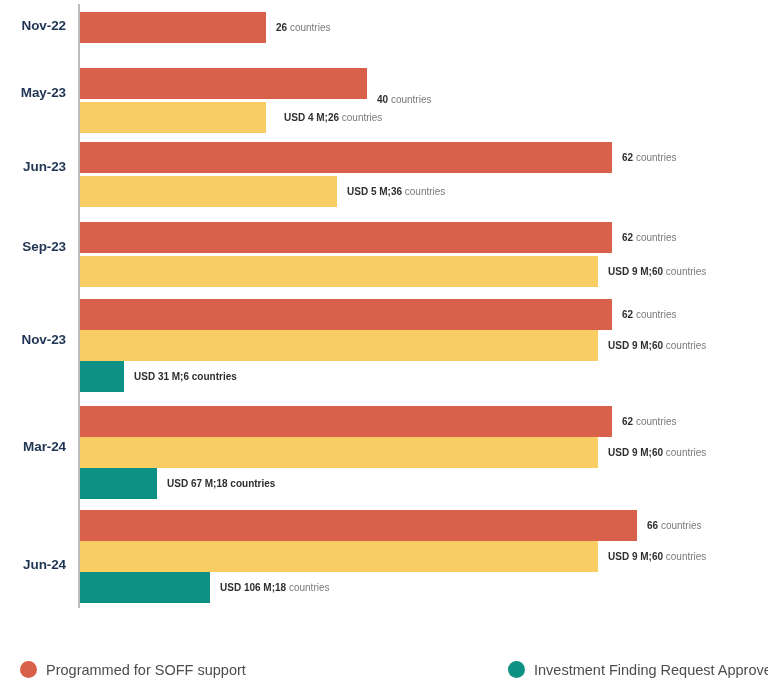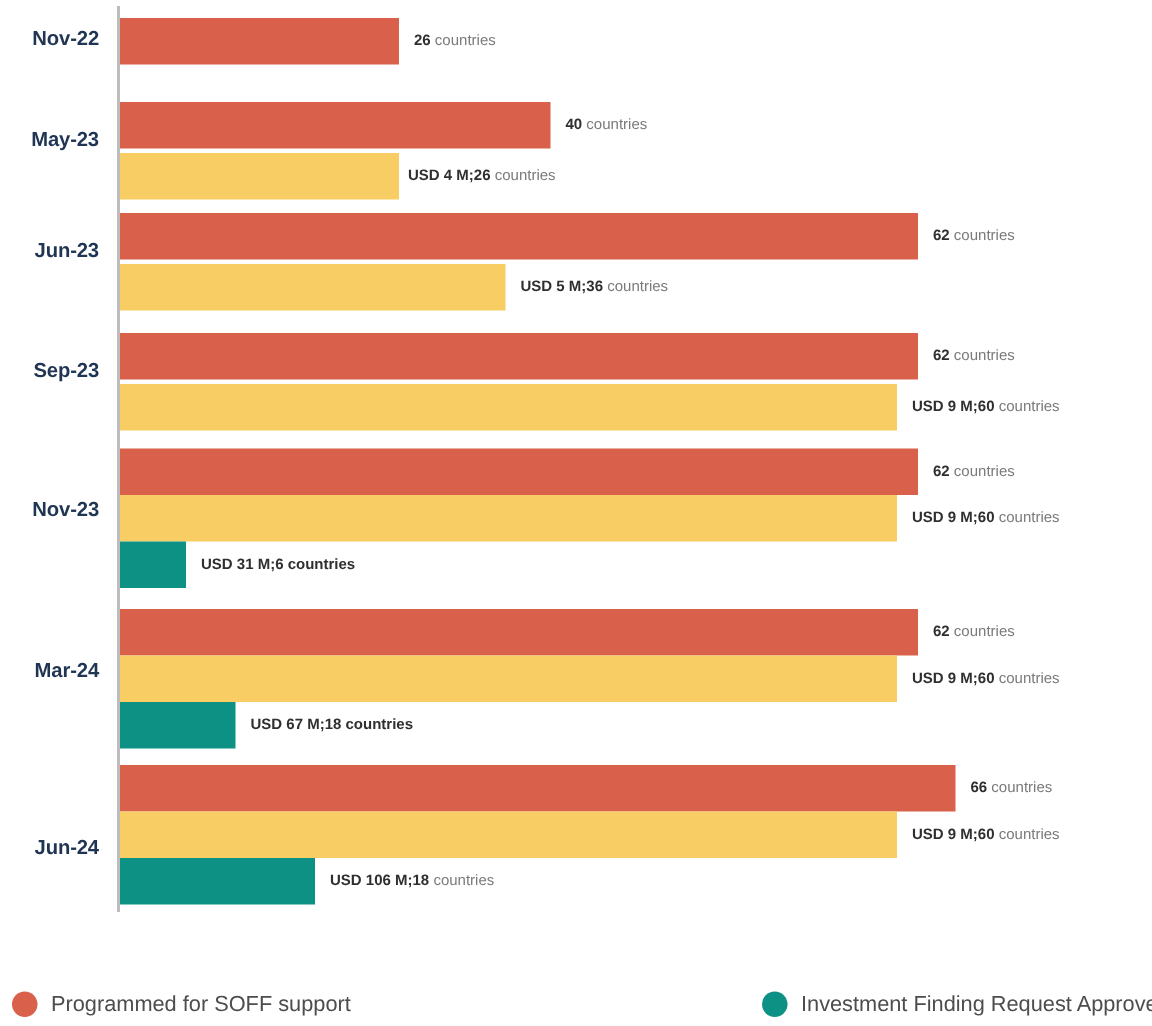--- a/index.html
+++ b/index.html
@@ -130,25 +130,25 @@
       <div class="bar-row" style="top:12px;">
         <div class="bar red" style="width:186px;"></div>
         <div class="bar-label" style="left:196px;"><span class="val">26</span><span> countries</span></div>
       </div>
     </div>
 
     <div class="cat-group" style="top:68px;height:65px;">
       <div class="cat-label" style="top:17px;">May-23</div>
       <div class="bar-row" style="top:0px;">
         <div class="bar red" style="width:287px;"></div>
-        <div class="bar-label" style="left:297px;"><span class="val">40</span><span> countries</span></div>
+        <div class="bar-label" style="left:297px;margin-top:16px;"><span class="val">40</span><span> countries</span></div>
       </div>
       <div class="bar-row" style="top:34px;">
         <div class="bar yellow" style="width:186px;"></div>
-        <div class="bar-label" style="left:192px;text-align:center;"><span class="val">USD 4 M;26</span><span> countries</span></div>
+        <div class="bar-label" style="left:204px;text-align:center;"><span class="val">USD 4 M;26</span><span> countries</span></div>
       </div>
     </div>
 
     <div class="cat-group" style="top:142px;height:65px;">
       <div class="cat-label" style="top:17px;">Jun-23</div>
       <div class="bar-row" style="top:0px;">
         <div class="bar red" style="width:532px;"></div>
         <div class="bar-label" style="left:542px;"><span class="val">62</span><span> countries</span></div>
       </div>
       <div class="bar-row" style="top:34px;">
@@ -213,21 +213,21 @@
       </div>
       <div class="bar-row" style="top:62px;">
         <div class="bar teal" style="width:130px;"></div>
         <div class="bar-label" style="left:140px;"><span class="val">USD 106 M;18</span><span> countries</span></div>
       </div>
     </div>
 
   </div>
 
   <div id="legend">
-    <div class="legend-item" style="left:8px;">
+    <div class="legend-item" style="left:20px;">
       <span class="legend-swatch" style="background:#d9604b;"></span>
       <span class="legend-text">Programmed for SOFF support</span>
     </div>
     <div class="legend-item" style="left:508px;">
       <span class="legend-swatch" style="background:#0d9184;"></span>
       <span class="legend-text">Investment Finding Request Approved</span>
     </div>
   </div>
 
 </div>

